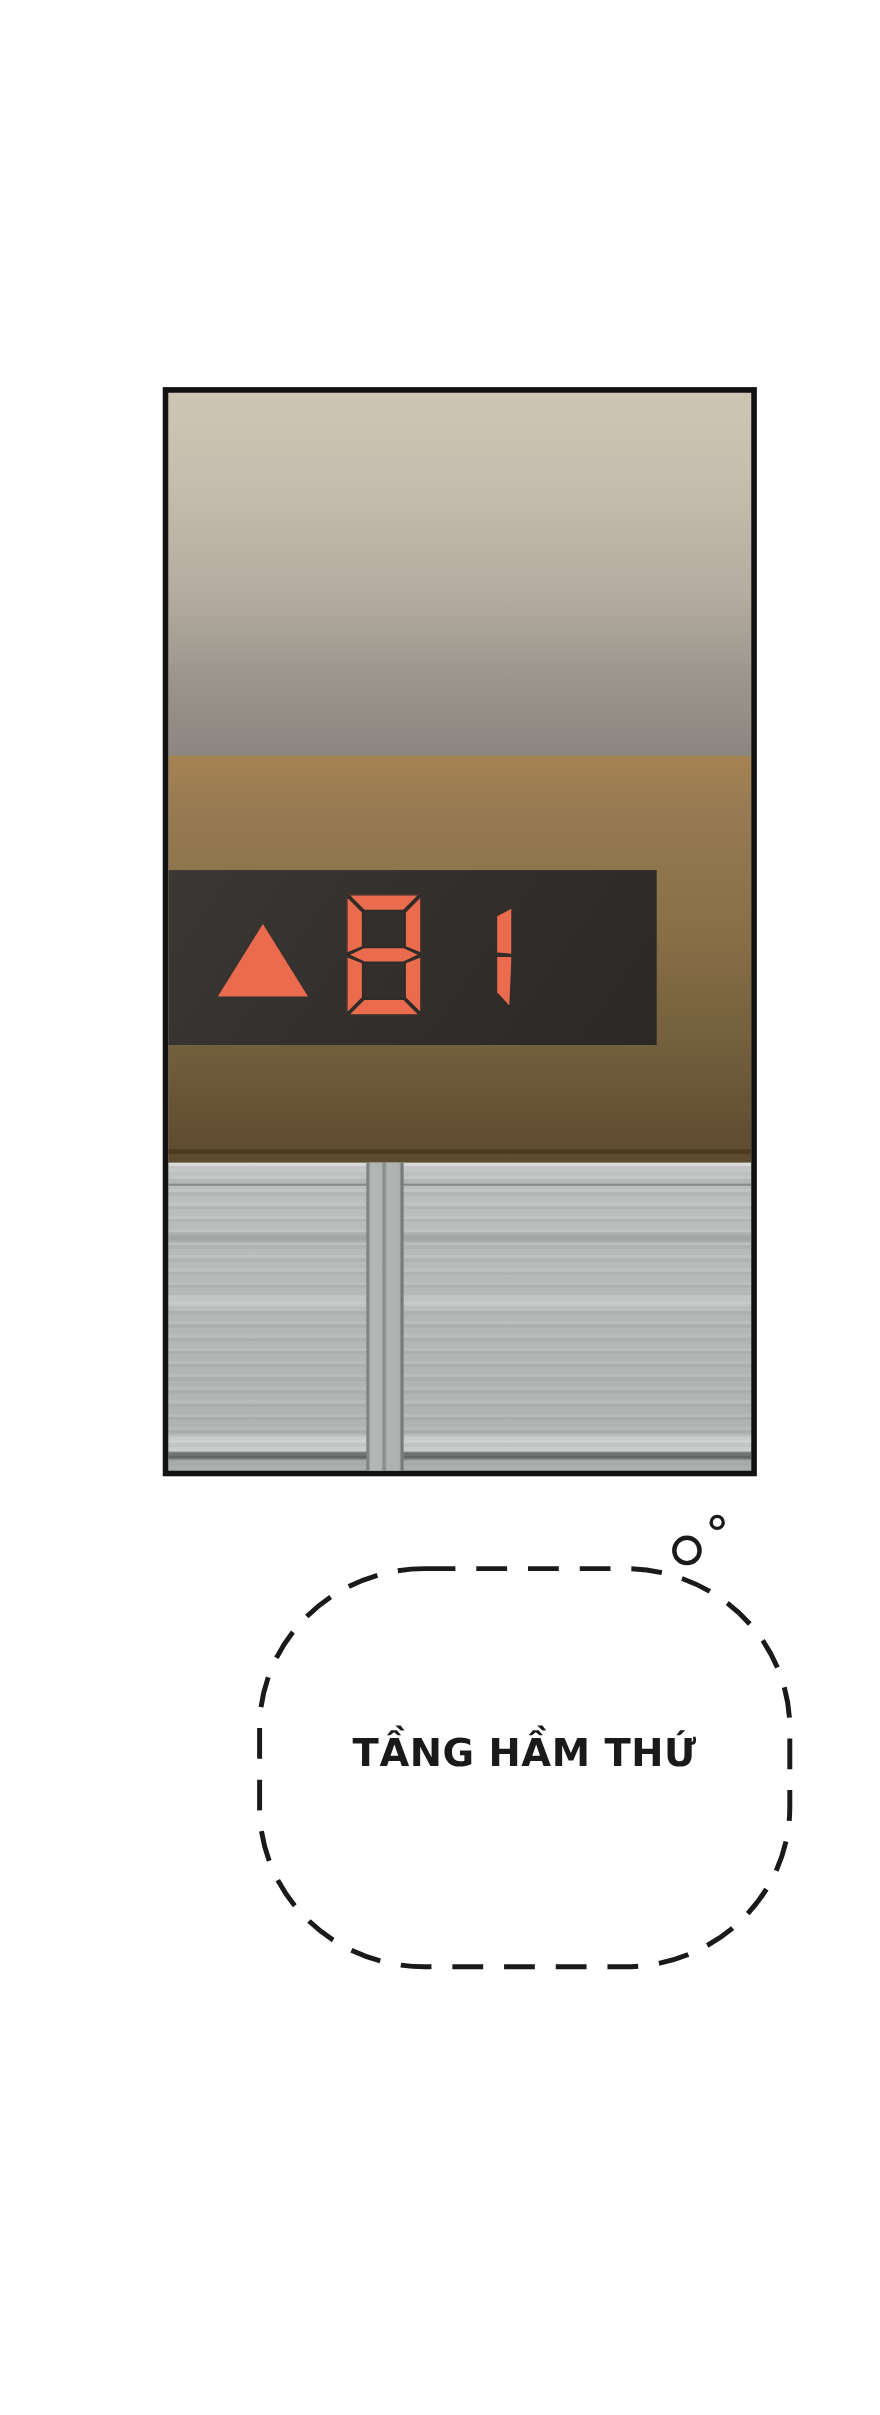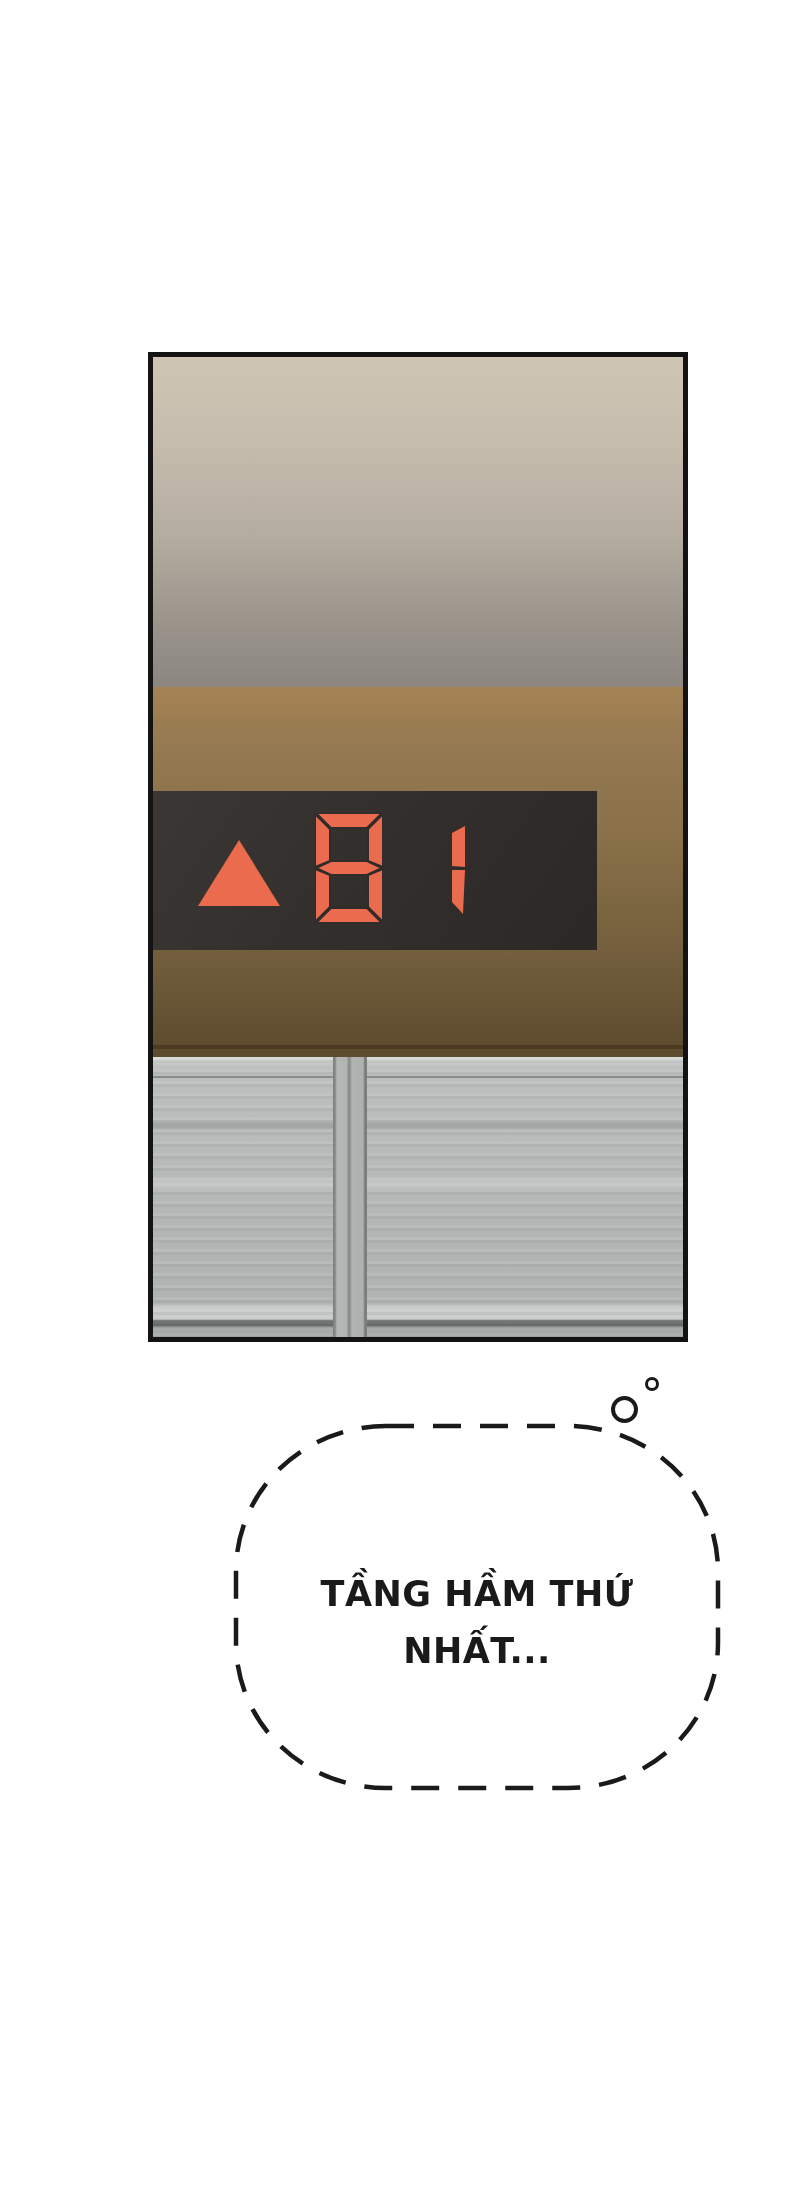--- a/index.html
+++ b/index.html
@@ -137,16 +137,15 @@
   <div class="trail-circle trail-big"></div>
 
   <div class="bubble">
     <svg width="490" height="370" viewBox="0 0 490 370" xmlns="http://www.w3.org/2000/svg">
       <rect x="4" y="4" width="482" height="362" rx="150" ry="145" fill="#ffffff" stroke="#1a1a1a" stroke-width="4.5" stroke-dasharray="28 19"></rect>
     </svg>
   </div>
 
   <div class="bubble-text">
     <div>TẦNG HẦM THỨ</div>
-    <div>NHẤT...</div>
   </div>
 
 </div>
 
 </body></html>

